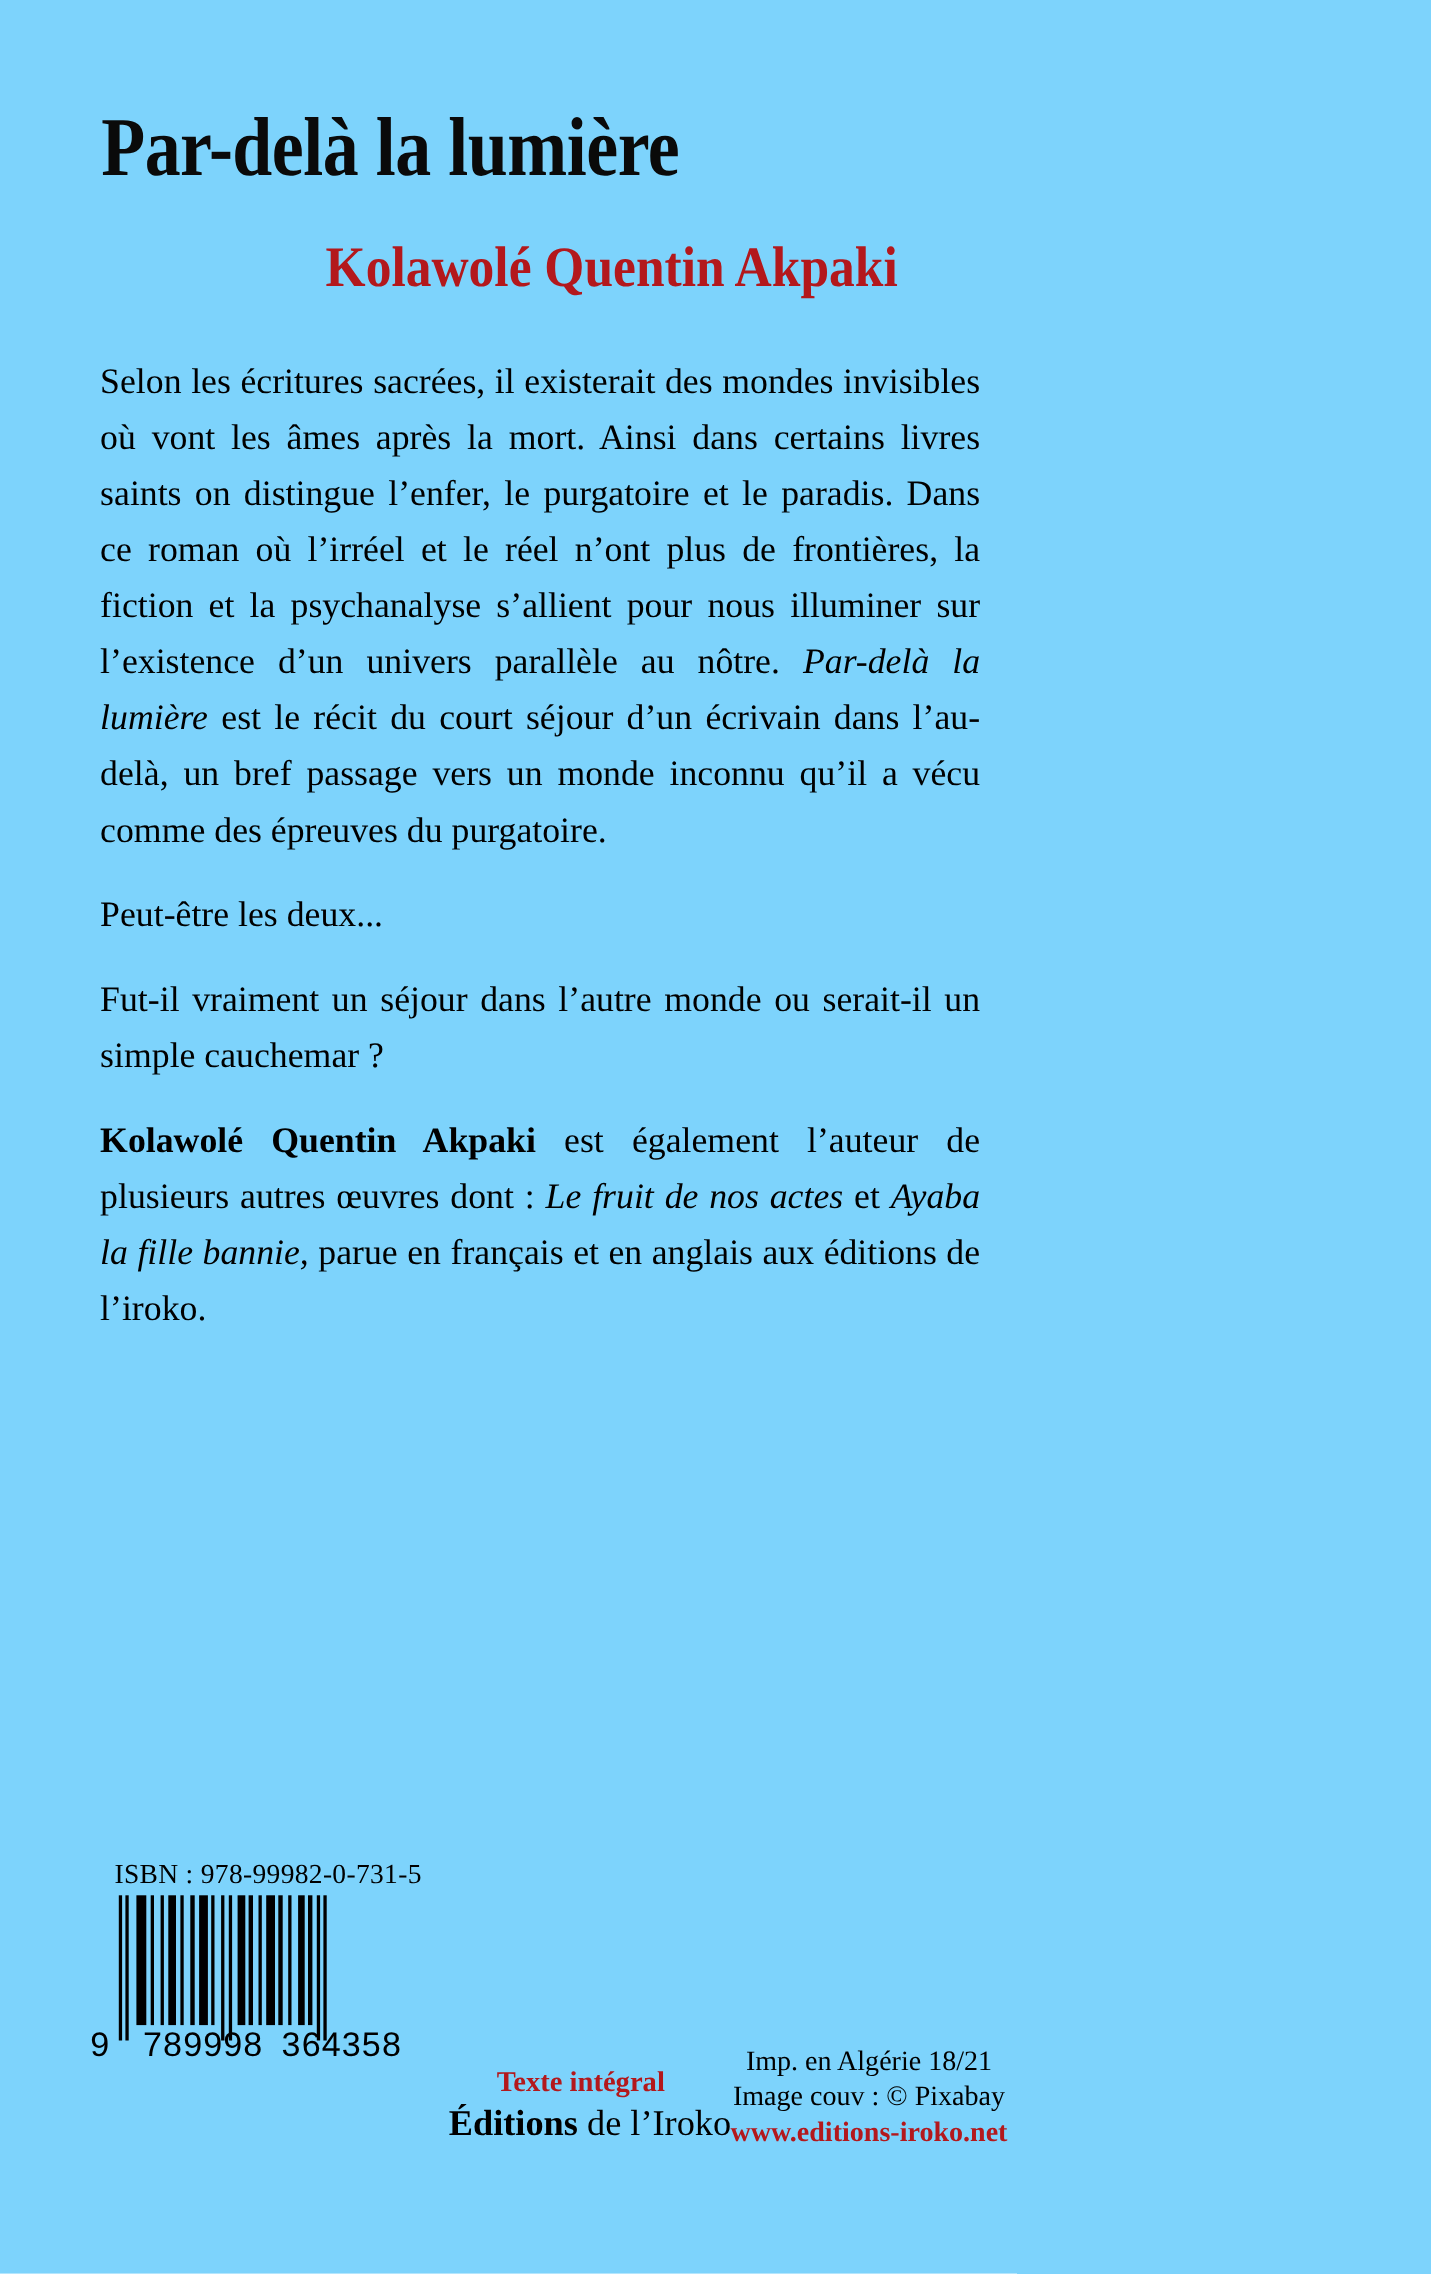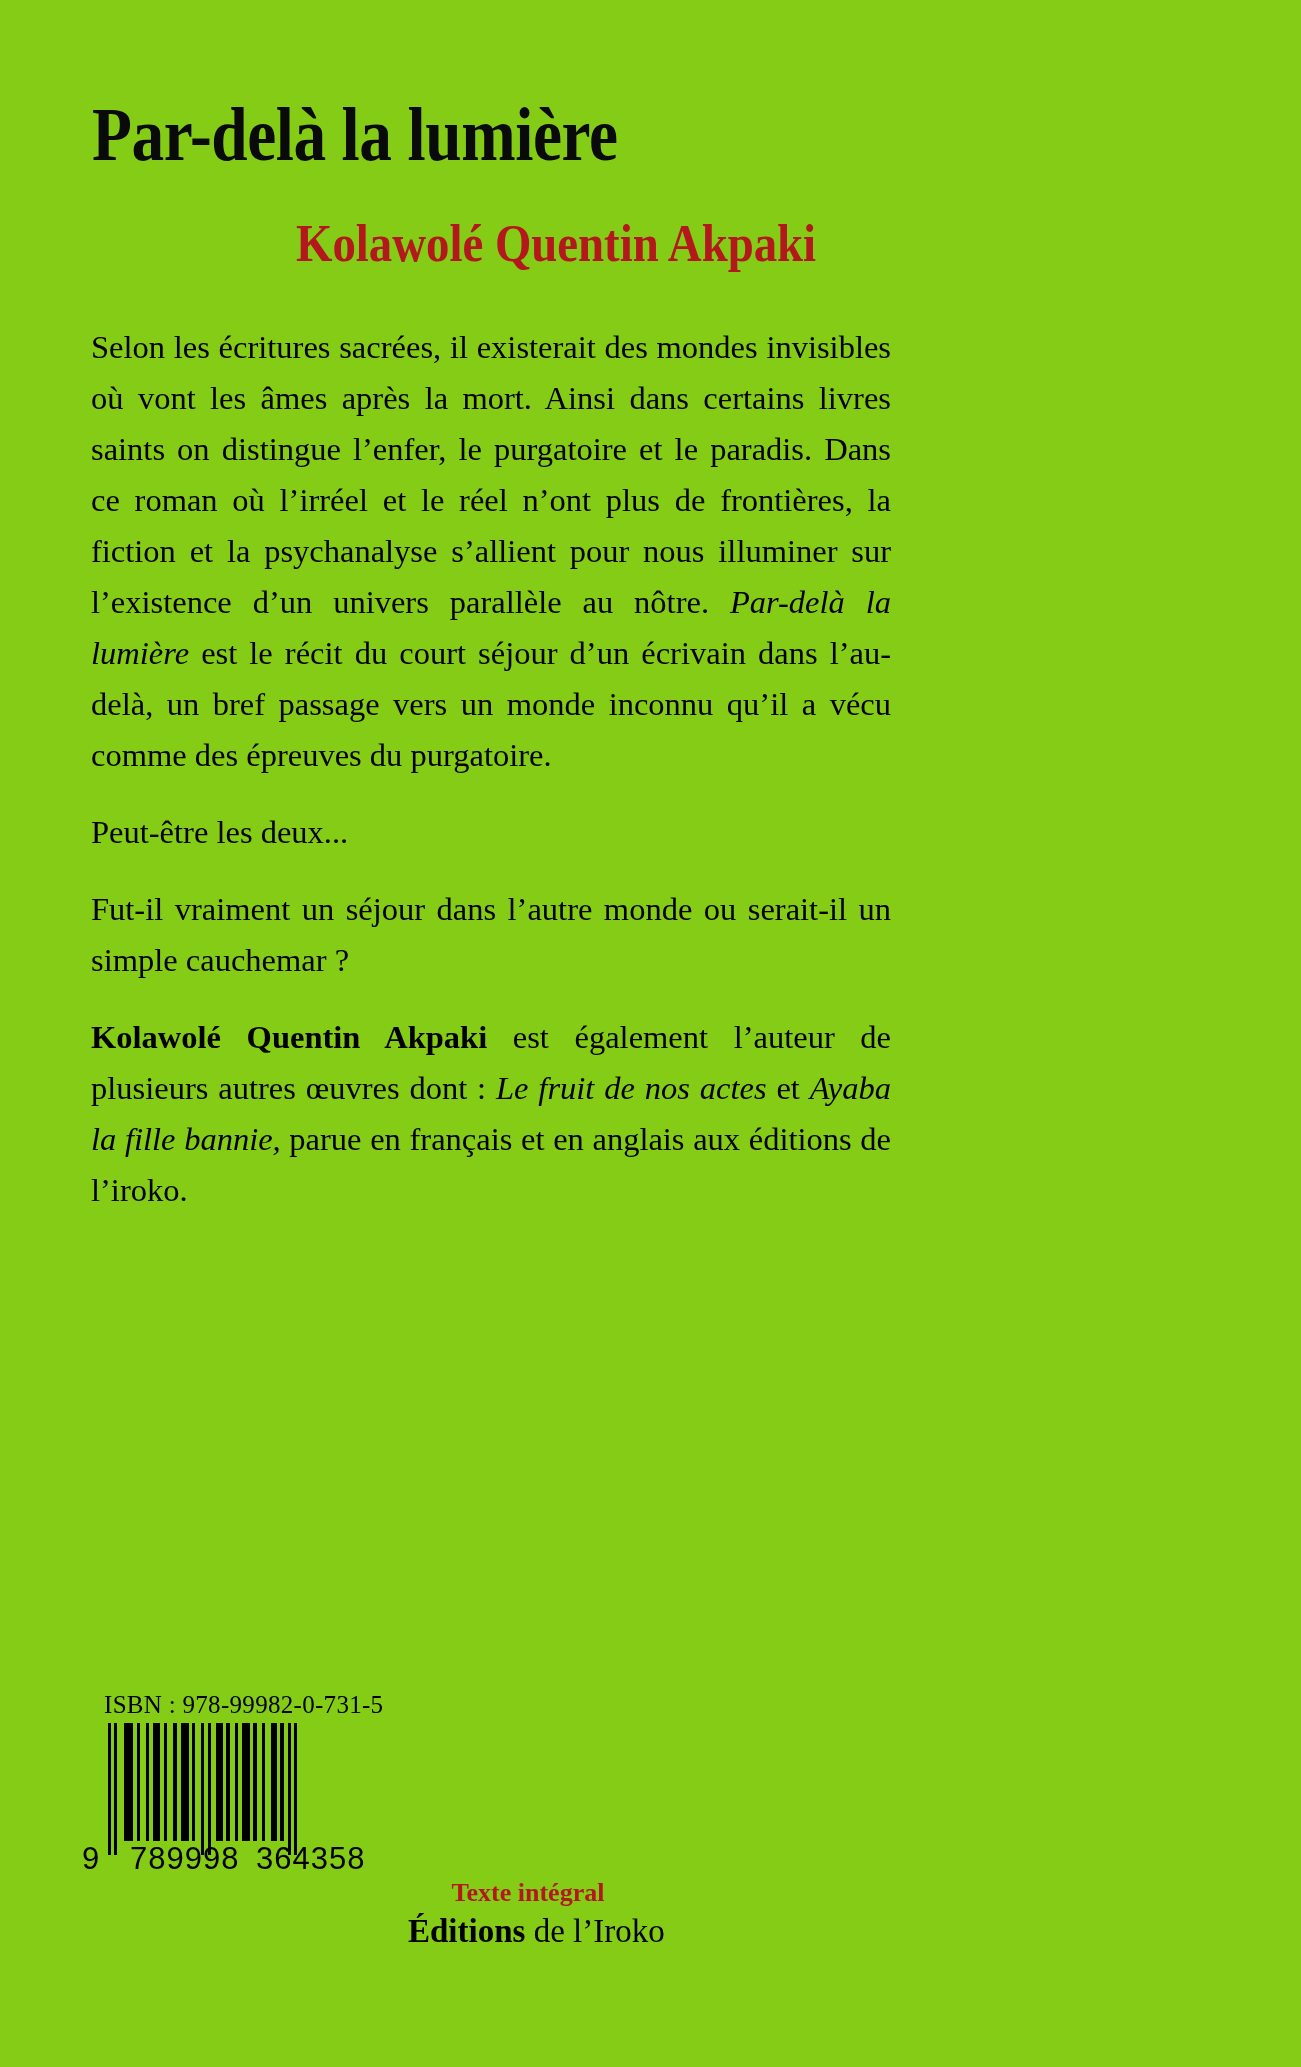--- a/index.html
+++ b/index.html
@@ -12,21 +12,21 @@
     height: 2067px;
     position: relative;
     font-family: "Liberation Serif", "DejaVu Serif", serif;
     color: #000000;
     overflow: hidden;
   }
 
   .page {
     position: absolute;
     inset: 0;
-    background: #84cc16;
+    background: #7dd3fc;
     padding-left: 48px;
   }
 
   
   .title {
     position: absolute;
     left: 92px;
     top: 96px;
     width: 1000px;
     font-family: "Liberation Serif", "DejaVu Serif", serif;
@@ -250,16 +250,21 @@
         <span class="bc-d bc-mid">789998</span>
         <span class="bc-d bc-right">364358</span>
       </div>
     </div>
 
     <div class="pub-left">
       <div class="pub-texte">Texte intégral</div>
       <div class="pub-editions"><span class="ed-strong">Éditions</span><span> de l’Iroko</span></div>
     </div>
 
+    <div class="pub-right">
+      <div class="line">Imp. en Algérie 18/21</div>
+      <div class="line">Image couv : © Pixabay</div>
+      <div class="line web">www.editions-iroko.net</div>
+    </div>
 
   </div>
 
 </div>
 
 </body></html>

